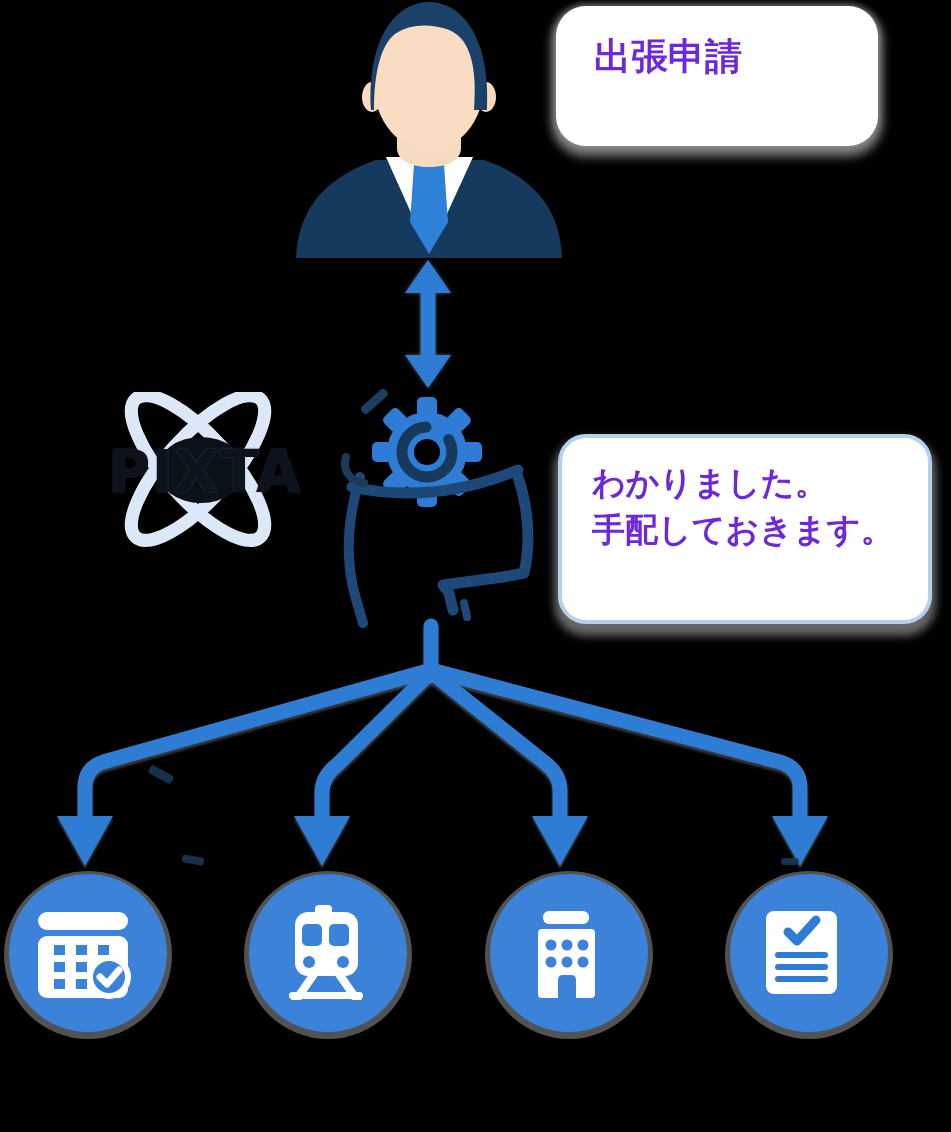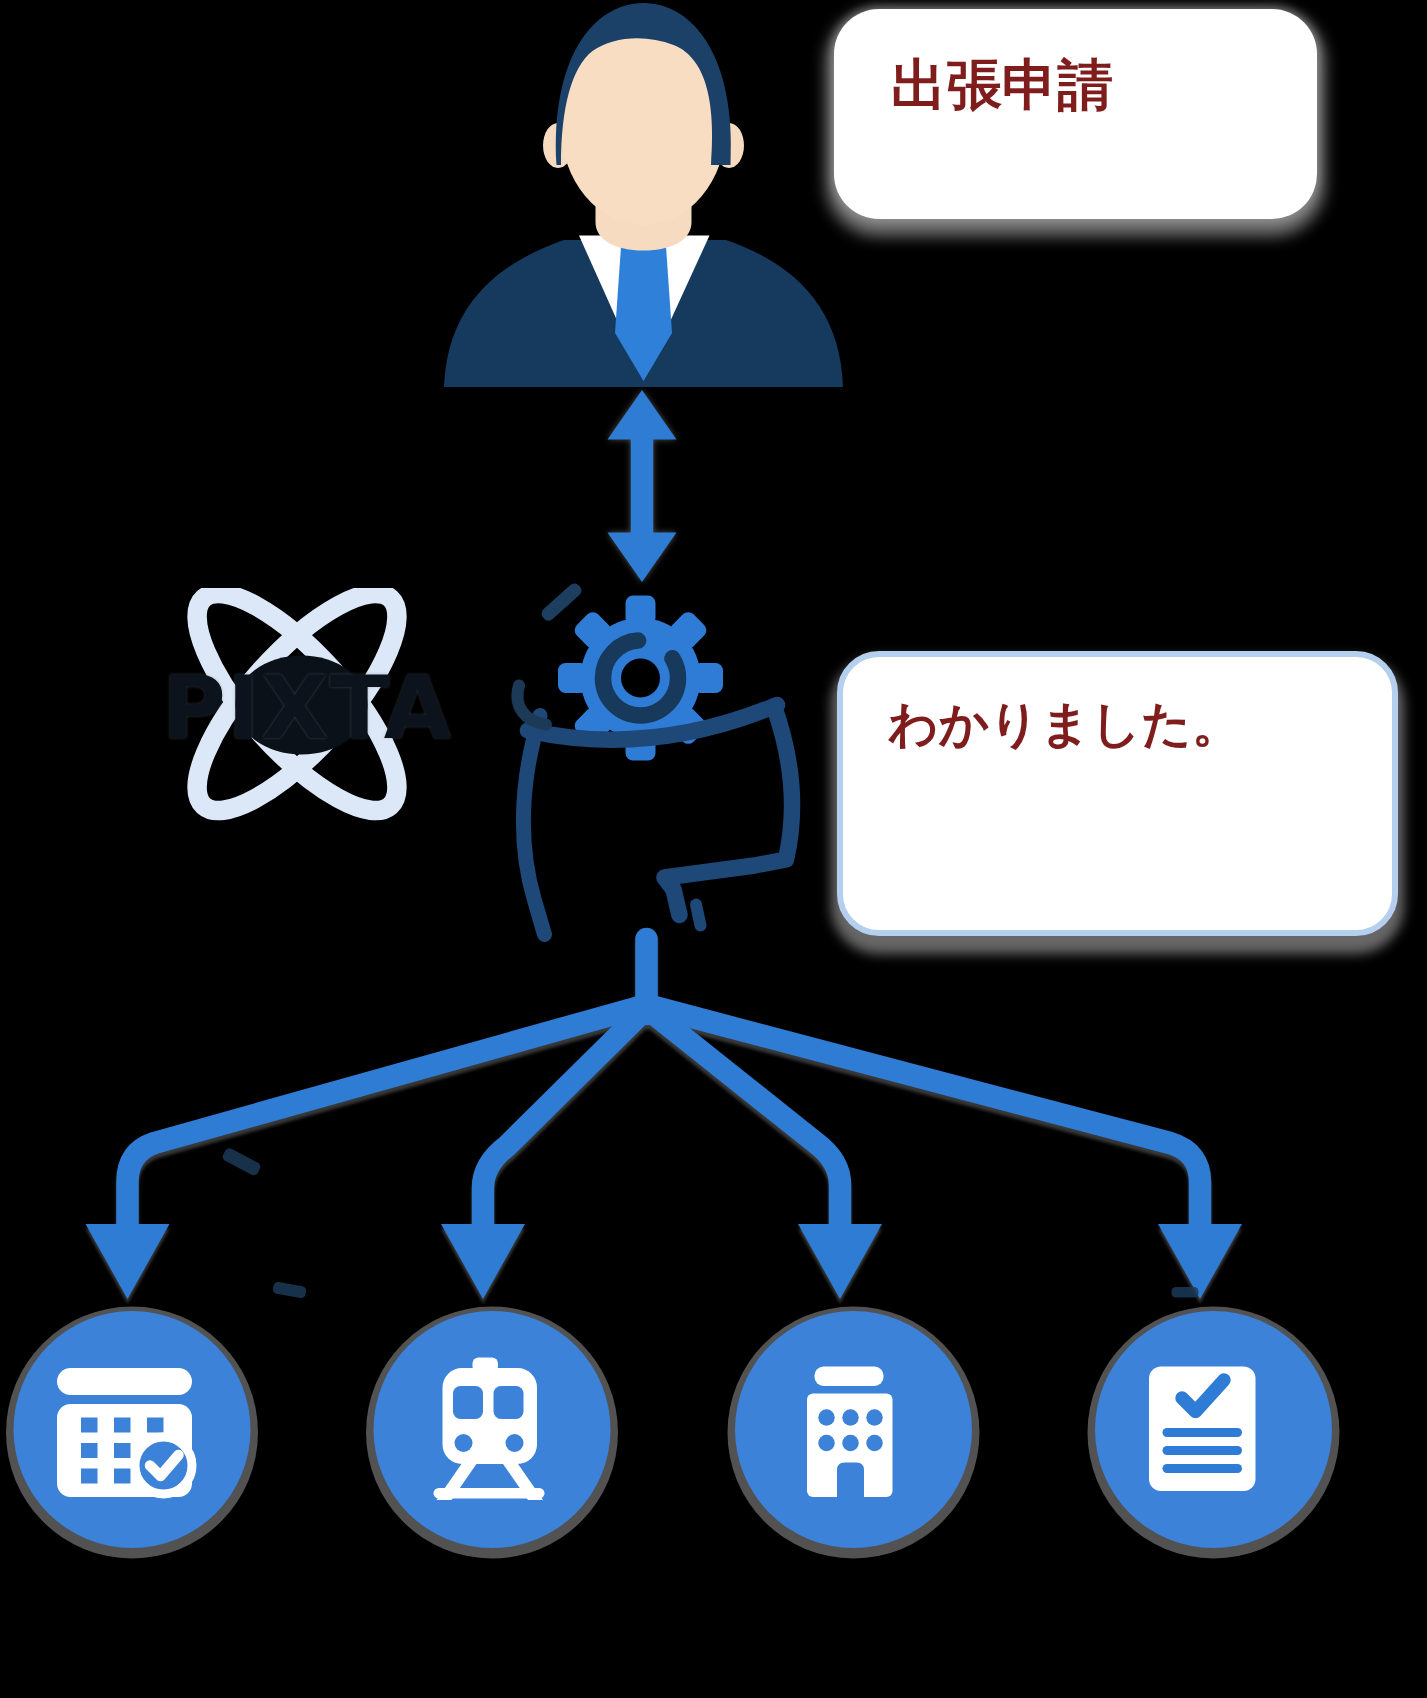--- a/index.html
+++ b/index.html
@@ -6,21 +6,21 @@
   #canvas{
     position:relative;width:951px;height:1132px;background:#000000;
     overflow:hidden;font-family:"DejaVu Sans","Liberation Sans",sans-serif;
   }
   .abs{position:absolute;}
 
   
   .bubble{
     position:absolute;background:#ffffff;border-radius:30px;
     box-shadow:0 6px 10px 5px rgba(210,210,210,.55), 0 0 6px 2px rgba(190,190,190,.35);
-    color:#7f1d1d;font-weight:bold;
+    color:#6d28d9;font-weight:bold;
   }
   .bubble1{left:556px;top:6px;width:322px;height:140px;}
   .bubble1 .txt{padding:26px 0 0 38px;font-size:37px;line-height:1.35;}
   .bubble2{left:558px;top:434px;width:366px;height:182px;border:4px solid #b5cfee;border-radius:28px;
            box-shadow:0 8px 8px 4px rgba(205,205,205,.5);}
   .bubble2 .txt{padding:22px 0 0 30px;font-size:33px;line-height:1.42;}
   .bubble .txt div{white-space:nowrap;}
 
   
   .wm-text{
@@ -99,20 +99,21 @@
       <path d="M 134,230 L 137,244" stroke-width="8"></path>
     </g>
 
     <rect x="40" y="12" width="9" height="32" rx="4" fill="#1e3e60" transform="rotate(48 44 28)"></rect>
     <path d="M 16,84 C 12,98 20,108 34,110" stroke="#1c3a57" stroke-width="8" fill="none" stroke-linecap="round"></path>
   </svg>
 
   <div class="bubble bubble2">
     <div class="txt">
       <div>わかりました。</div>
+      <div>手配しておきます。</div>
     </div>
   </div>
 
   <svg class="abs" style="left:0;top:598px;filter:drop-shadow(0 3px 1px rgba(255,255,255,.22))" width="951" height="290" viewBox="0 598 951 290">
     <g stroke="#2f7cd4" stroke-width="15" fill="none" stroke-linecap="round" stroke-linejoin="round">
       <path d="M 431,626 L 431,676"></path>
       <path d="M 431,670 L 103,762 Q 85,768 85,788 L 85,820"></path>
       <path d="M 431,672 L 338,764 Q 322,776 322,792 L 322,820"></path>
       <path d="M 431,672 L 544,762 Q 560,774 560,790 L 560,820"></path>
       <path d="M 431,670 L 780,762 Q 800,768 800,788 L 800,820"></path>

